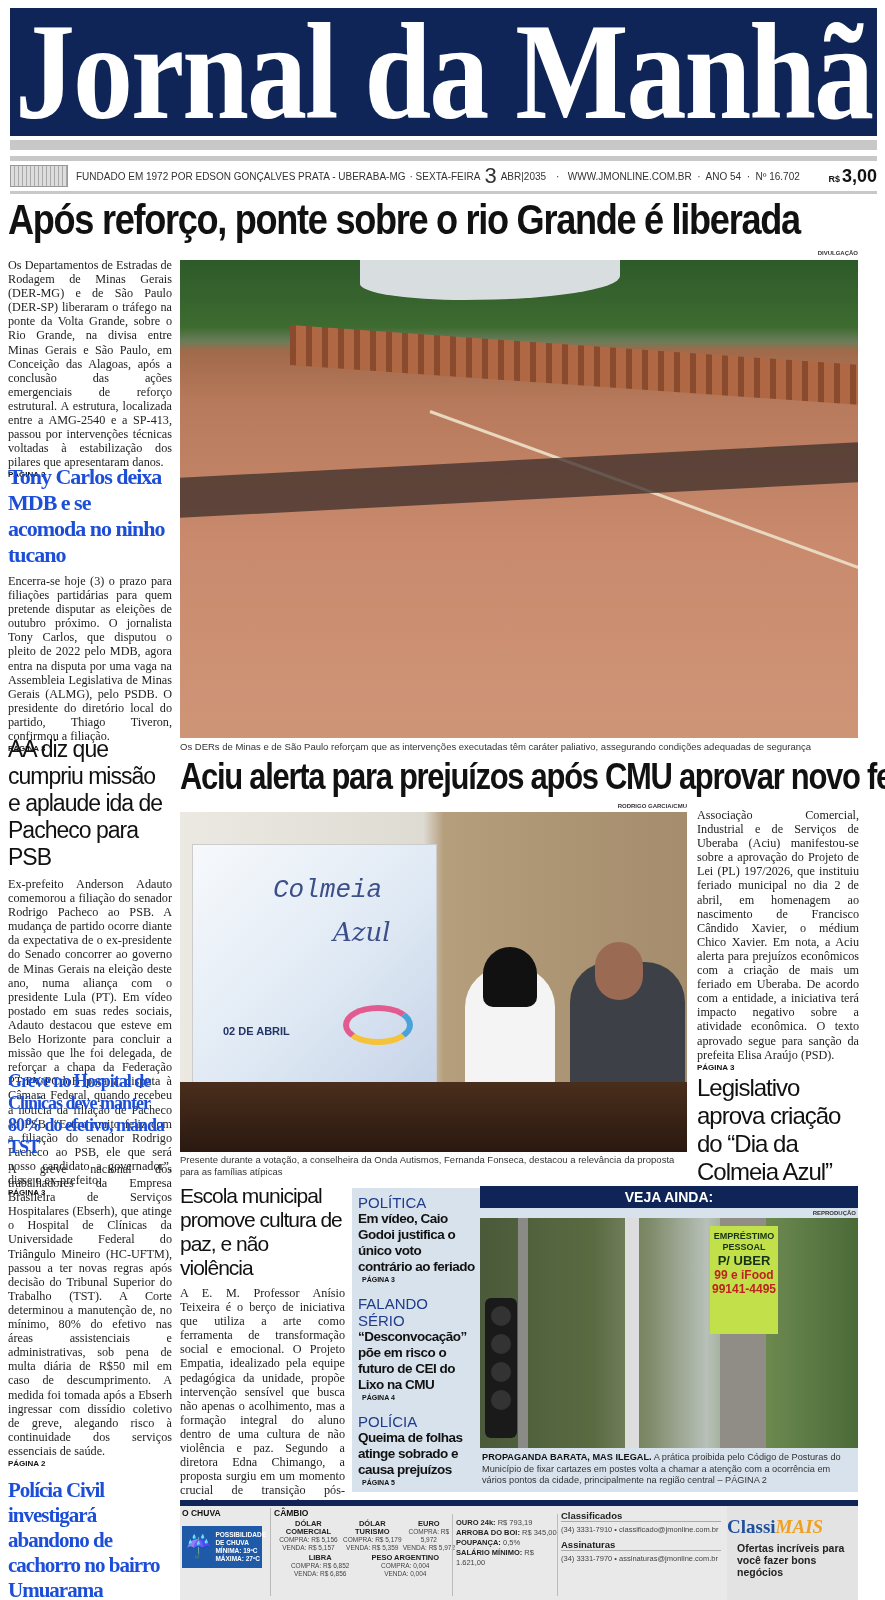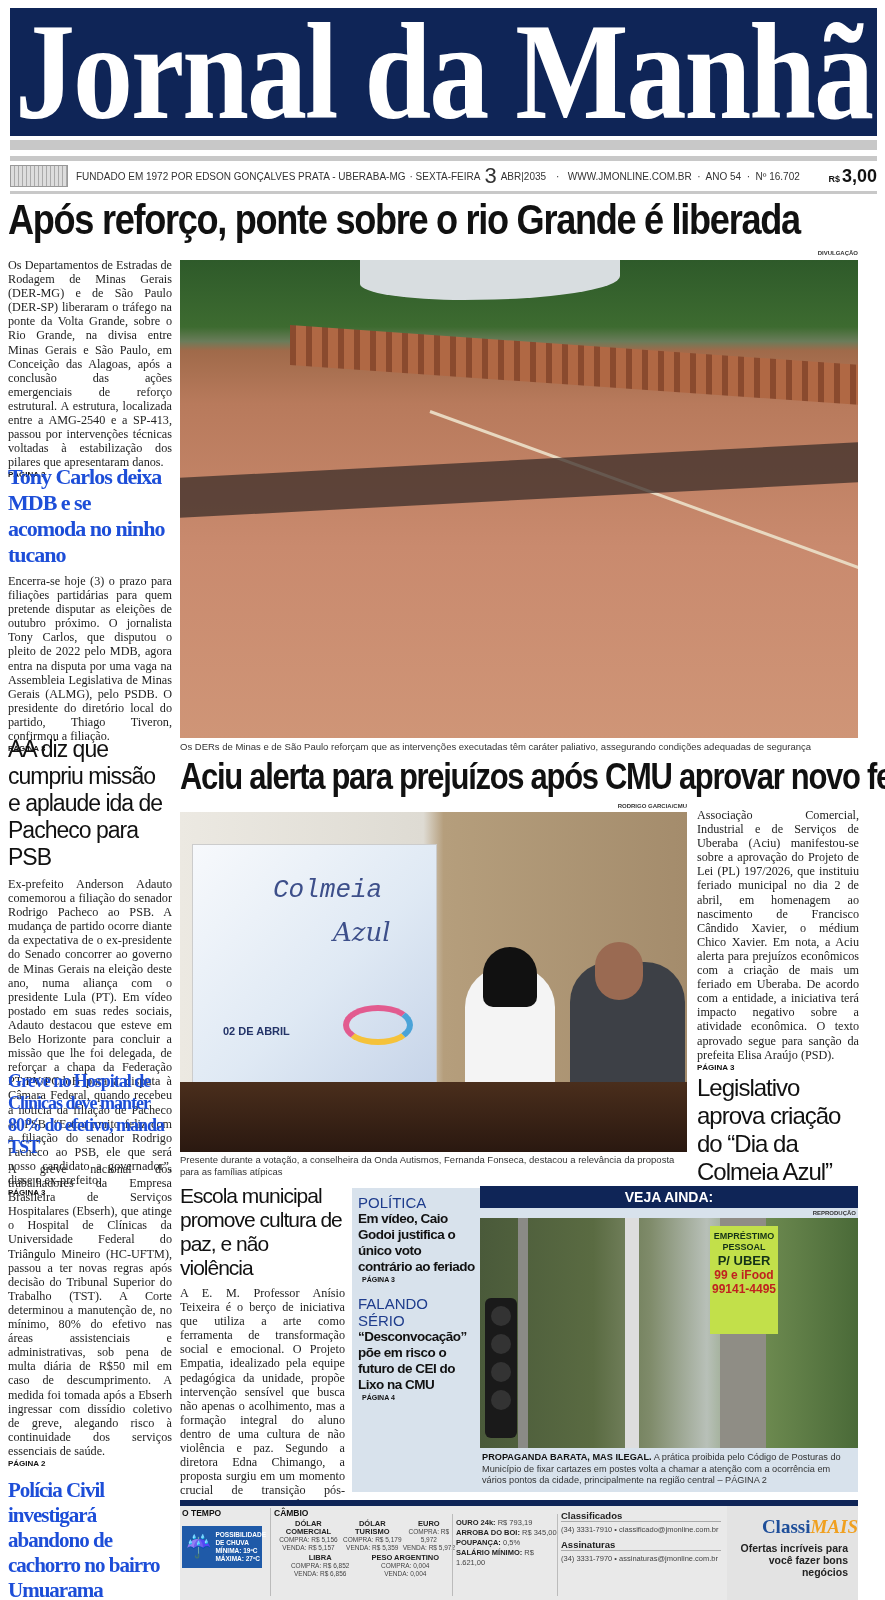--- a/index.html
+++ b/index.html
@@ -48,21 +48,21 @@
 .poles .sign .big{font-size:13px;line-height:15px}
 .poles .sign .red{color:#c0221f;font-size:12px;line-height:14px}
 .poles .light{position:absolute;left:5px;top:80px;width:32px;height:140px;background:#1a1a1a;border-radius:6px}
 .poles .light span{display:block;width:20px;height:20px;margin:8px auto;border-radius:50%;background:#333}
 .footer-rule{left:180px;top:1500px;width:678px;height:6px;background:#0f2557}
 .footer{left:180px;top:1506px;width:678px;height:94px;background:#e9e9e9;font-family:"Liberation Sans",sans-serif}
 .ft-title{font-weight:bold;font-size:8.5px;color:#111}
 .fx{font-size:6.5px;line-height:8px;color:#444;text-align:center}
 .fx b{font-weight:bold;color:#222;font-size:7.5px}
 .wx{background:#1f5aa8;color:#fff;font-size:6.5px;font-weight:bold;line-height:8px}
-.classi{left:727px;top:1506px;width:131px;height:94px;background:#e3e3e3;text-align:right;font-family:"Liberation Sans",sans-serif}
+.classi{left:727px;top:1506px;width:131px;height:94px;background:#e3e3e3;text-align:left;font-family:"Liberation Sans",sans-serif}
 </style>
 </head>
 <body>
 
 <div class="abs masthead">
   <div class="masthead-title">Jornal da Manhã</div>
 </div>
 <div class="abs grayrule" style="left:10px;top:140px;width:867px;height:10px"></div>
 <div class="abs grayrule" style="left:10px;top:156px;width:867px;height:5px"></div>
 
@@ -154,20 +154,25 @@
   <div style="padding:6px 4px 0 6px">
     <div>
       <div class="sec">POLÍTICA</div>
       <div class="sec-hl">Em vídeo, Caio Godoi justifica o único voto contrário ao feriado</div>
       <div class="pg" style="font-size:7px;margin-left:4px">PÁGINA 3</div>
     </div>
     <div style="margin-top:12px">
       <div class="sec">FALANDO SÉRIO</div>
       <div class="sec-hl">“Desconvocação” põe em risco o futuro de CEI do Lixo na CMU</div>
       <div class="pg" style="font-size:7px;margin-left:4px">PÁGINA 4</div>
+    </div>
+    <div style="margin-top:12px">
+      <div class="sec">POLÍCIA</div>
+      <div class="sec-hl">Queima de folhas atinge sobrado e causa prejuízos</div>
+      <div class="pg" style="font-size:7px;margin-left:4px">PÁGINA 5</div>
     </div>
   </div>
 </div>
 
 <div class="abs veja-bar">VEJA AINDA:</div>
 <div class="abs veja-wrap"></div>
 <div class="abs credit" style="left:760px;top:1210px;width:96px">REPRODUÇÃO</div>
 <div class="abs photo poles">
   <div class="light">
       <span></span>
@@ -186,21 +191,21 @@
     <div class="red">99141-4495</div>
   </div>
 </div>
 <div class="abs caption" style="left:482px;top:1452px;width:374px;font-size:9.2px;line-height:11.5px">
   <b style="color:#111">PROPAGANDA BARATA, MAS ILEGAL.</b> <span>A prática proibida pelo Código de Posturas do Município de fixar cartazes em postes volta a chamar a atenção com a ocorrência em vários pontos da cidade, principalmente na região central – PÁGINA 2</span>
 </div>
 
 <div class="abs footer-rule"></div>
 <div class="abs footer">
   <div class="abs" style="left:2px;top:2px;width:80px">
-    <div class="ft-title">O TEMPO</div>
+    <div class="ft-title">O CHUVA</div>
     <div class="wx" style="margin-top:8px;height:42px;display:flex;align-items:center;padding:3px">
       <span style="font-size:22px;margin-right:3px">☔</span>
       <span>
         <span style="display:block">POSSIBILIDADE</span>
         <span style="display:block">DE CHUVA</span>
         <span style="display:block">MÍNIMA: 19ºC</span>
         <span style="display:block">MÁXIMA: 27ºC</span>
       </span>
     </div>
   </div>

